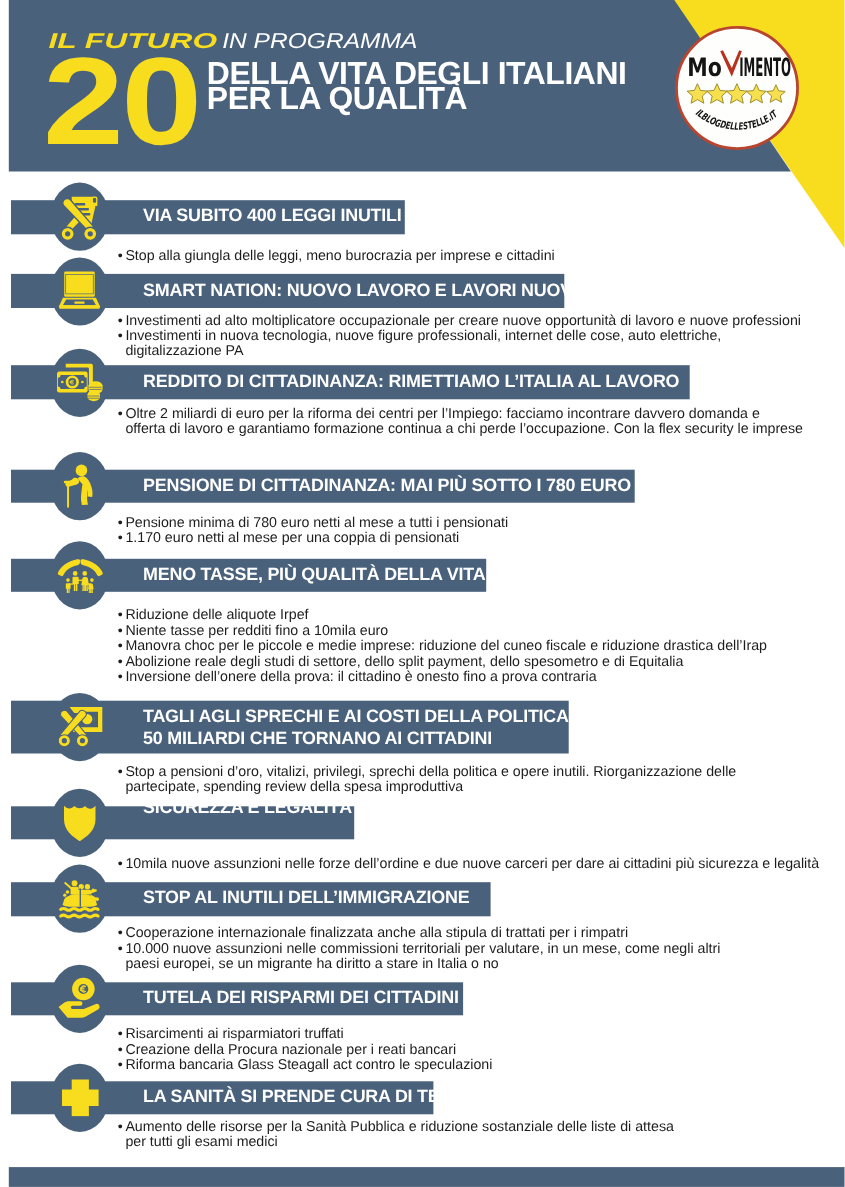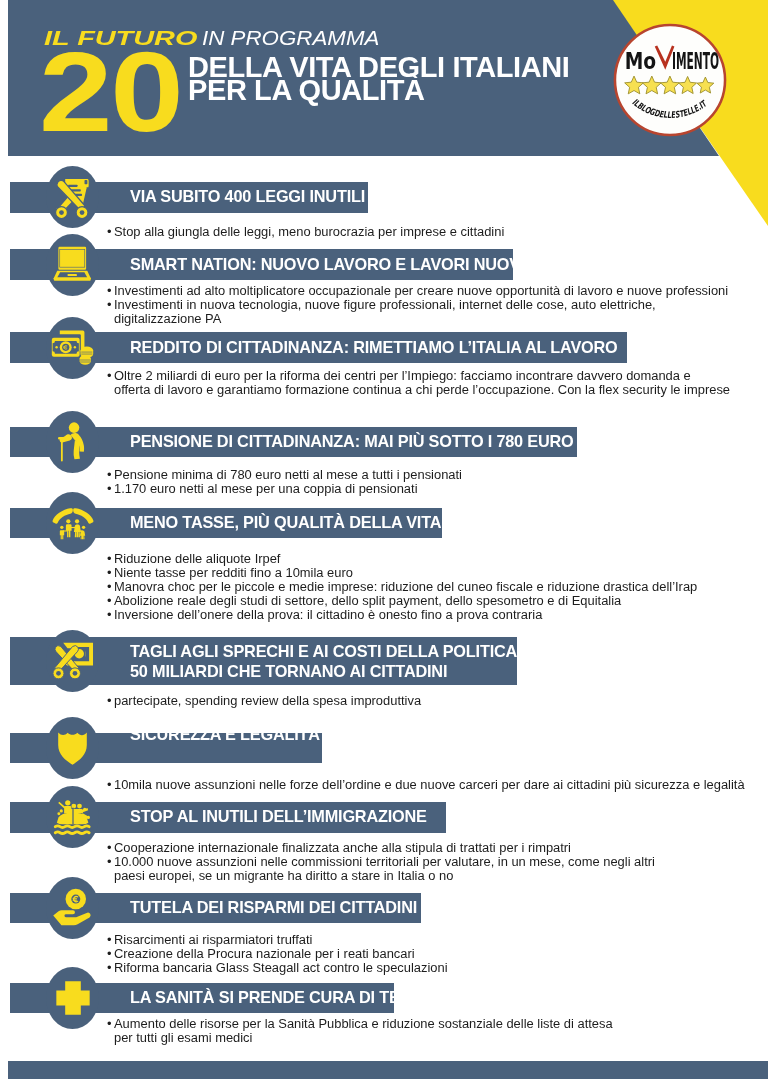--- a/index.html
+++ b/index.html
@@ -286,20 +286,21 @@
 </svg>
           </span>
         </div>
 <div class="title" style="top:642.4px">
           <div>TAGLI AGLI SPRECHI E AI COSTI DELLA POLITICA:</div>
           <div>50 MILIARDI CHE TORNANO AI CITTADINI</div>
         </div>
 <div class="bullets" style="top:693.9px">
           <div class="bul">
             <span class="bdot">•</span>
+            <div class="bline">Stop a pensioni d’oro, vitalizi, privilegi, sprechi della politica e opere inutili. Riorganizzazione delle</div>
             <div class="bline">partecipate, spending review della spesa improduttiva</div>
           </div>
         </div>
 </div>
 <div class="sec">
 <div class="band" style="top:733.0px;height:29.5px;width:312px"></div>
 <div class="circ" style="top:716.8px">
           <span style="position:relative;left:0px;top:0px;display:flex">
             <svg viewBox="-2 0 104 114" width="31" height="34">
 <path d="M2 5 c10 11 22 11 32 1 c8 9 24 9 32 0 c10 11 22 11 32 -1 v42 c0 35 -28 53 -48 66 c-20 -13 -48 -31 -48 -66 z" fill="#f8dc1e"></path>

